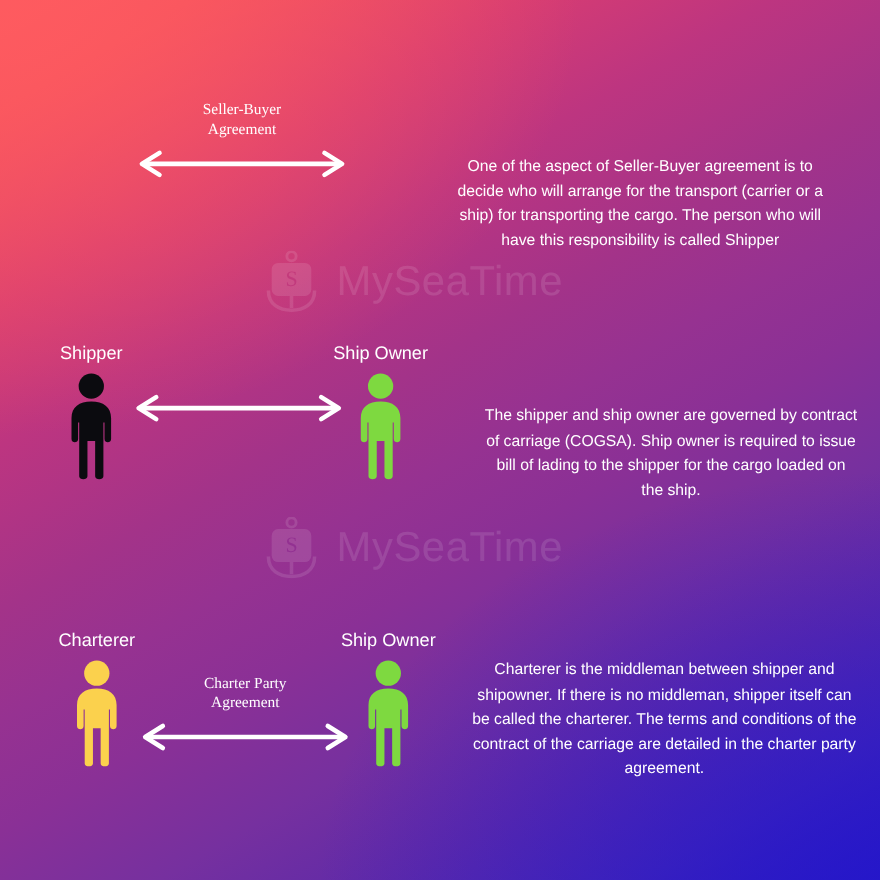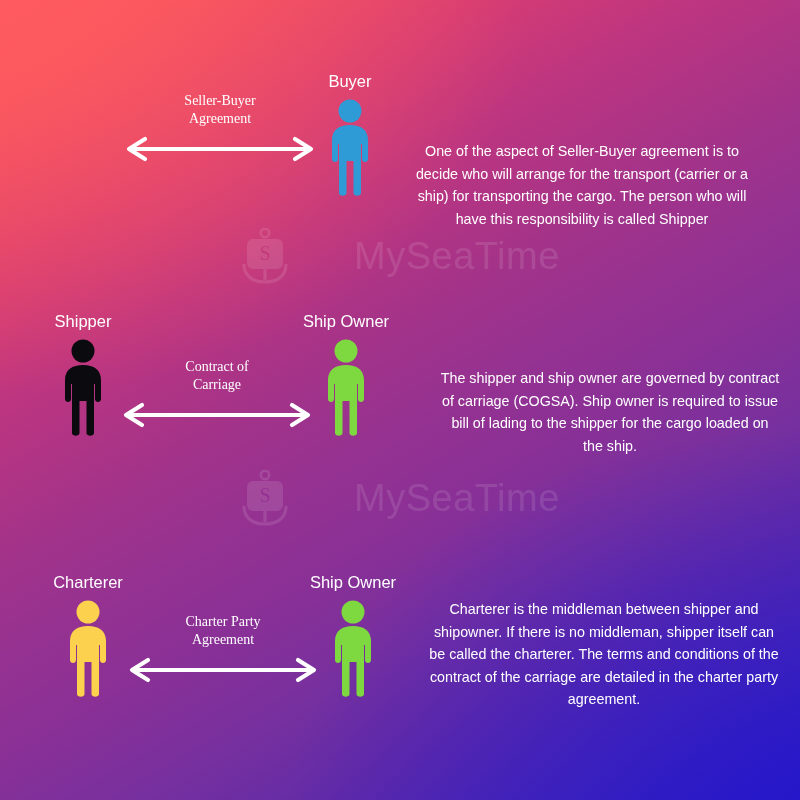--- a/index.html
+++ b/index.html
@@ -48,21 +48,20 @@
     opacity:0.11;
     pointer-events:none;
     user-select:none;
   }
   .wm-text {
     font-size:38px;
     font-weight:400;
     color:#ffffff;
     letter-spacing:0.5px;
     line-height:1;
-    margin-left:48px;
   }
   .wm-mark { position:relative; width:54px; height:56px; }
   .wm-mark svg { display:block; width:54px; height:56px; }
 
   
   .row { position:absolute; left:0; width:800px; }
 
   
   .actor {
     position:absolute;
@@ -146,48 +145,37 @@
     <div class="arrow-group" style="left:115px; top:32px;">
       <div class="arrow-label">Seller-Buyer
 Agreement</div>
       <svg class="arrow-svg" viewBox="0 0 200 26" aria-hidden="true">
         <line x1="10" y1="13" x2="190" y2="13" stroke="#ffffff" stroke-width="4.2" stroke-linecap="butt"></line>
         <polyline points="25,3 9,13 25,23" fill="none" stroke="#ffffff" stroke-width="4.2" stroke-linecap="round" stroke-linejoin="round"></polyline>
         <polyline points="175,3 191,13 175,23" fill="none" stroke="#ffffff" stroke-width="4.2" stroke-linecap="round" stroke-linejoin="round"></polyline>
       </svg>
     </div>
 
-    <div class="actor" style="left:285px; top:12px;">
-      <div class="actor-label">Buyer</div>
-      <div class="figure">
-        <svg viewBox="0 0 60 100" aria-hidden="true">
-          <circle cx="30" cy="14" r="11.5" fill="#2e9bd6"></circle>
-          <path d="M30 28 C41 28 48 33 48 43 L48 62 C48 66 42 66 42 62 L42 47 L41 47 L41 96 C41 99.5 33.5 99.5 33.5 96 L33.5 64 L26.5 64 L26.5 96 C26.5 99.5 19 99.5 19 96 L19 47 L18 47 L18 62 C18 66 12 66 12 62 L12 43 C12 33 19 28 30 28 Z" fill="#2e9bd6"></path>
-        </svg>
-      </div>
-    </div>
 
     <div class="desc" style="left:404px; top:40px; width:356px;margin-top:40px;">One of the aspect of Seller-Buyer agreement is to decide who will arrange for the transport (carrier or a ship) for transporting the cargo. The person who will have this responsibility is called Shipper</div>
   </div>
 
   <div class="row" id="row-2">
 
     <div class="actor" style="left:18px; top:2px;">
       <div class="actor-label">Shipper</div>
       <div class="figure">
         <svg viewBox="0 0 60 100" aria-hidden="true">
           <circle cx="30" cy="14" r="11.5" fill="#0b0b0f"></circle>
           <path d="M30 28 C41 28 48 33 48 43 L48 62 C48 66 42 66 42 62 L42 47 L41 47 L41 96 C41 99.5 33.5 99.5 33.5 96 L33.5 64 L26.5 64 L26.5 96 C26.5 99.5 19 99.5 19 96 L19 47 L18 47 L18 62 C18 66 12 66 12 62 L12 43 C12 33 19 28 30 28 Z" fill="#0b0b0f"></path>
         </svg>
       </div>
     </div>
 
     <div class="arrow-group" style="left:112px; top:48px;">
-      <div class="arrow-label">Contract of
-Carriage</div>
       <svg class="arrow-svg" viewBox="0 0 200 26" aria-hidden="true">
         <line x1="10" y1="13" x2="190" y2="13" stroke="#ffffff" stroke-width="4.2"></line>
         <polyline points="25,3 9,13 25,23" fill="none" stroke="#ffffff" stroke-width="4.2" stroke-linecap="round" stroke-linejoin="round"></polyline>
         <polyline points="175,3 191,13 175,23" fill="none" stroke="#ffffff" stroke-width="4.2" stroke-linecap="round" stroke-linejoin="round"></polyline>
       </svg>
     </div>
 
     <div class="actor" style="left:281px; top:2px;">
       <div class="actor-label">Ship Owner</div>
       <div class="figure">

